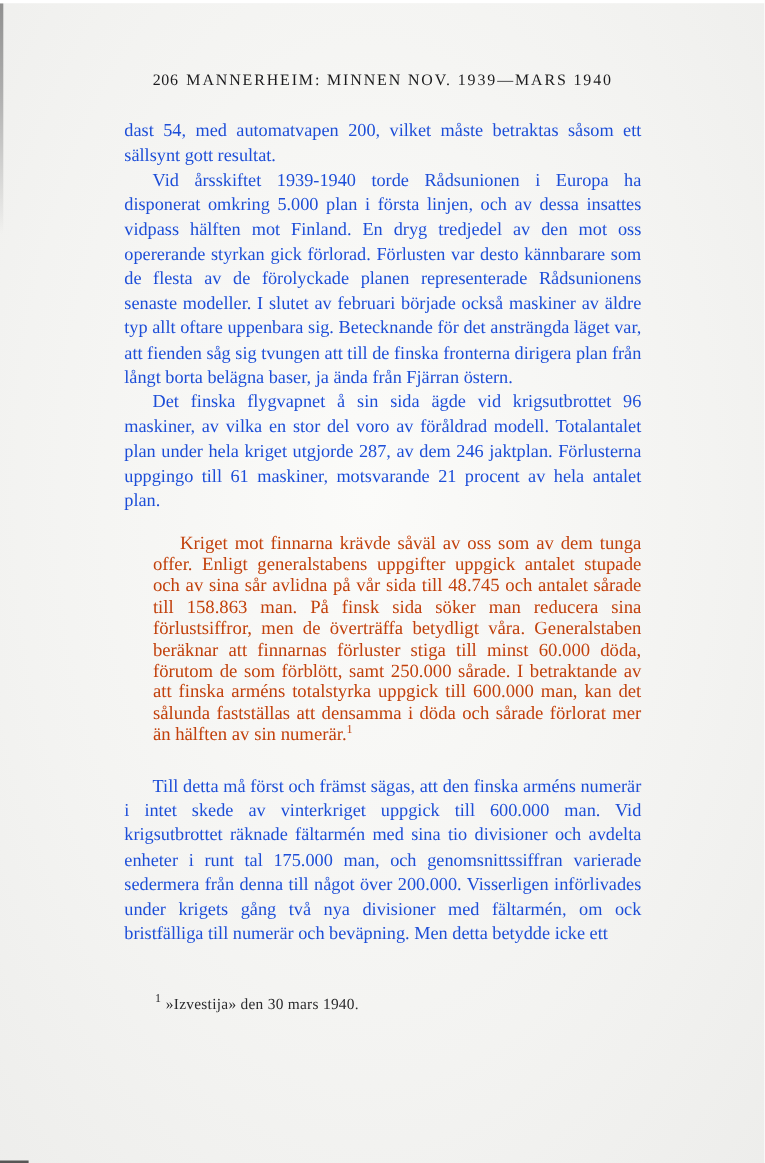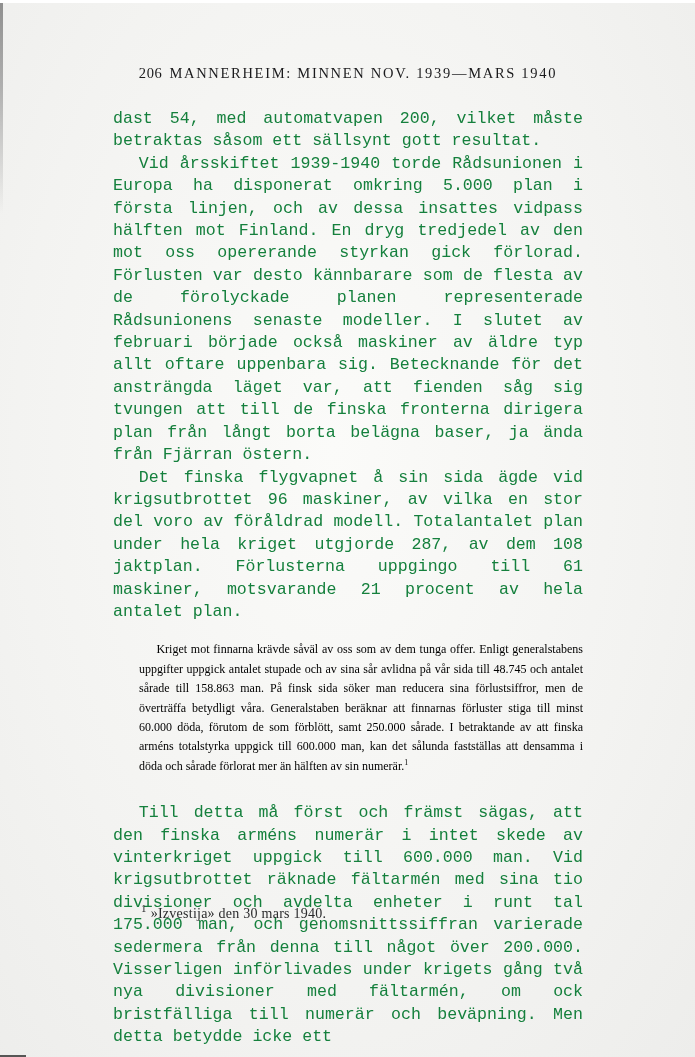--- a/index.html
+++ b/index.html
@@ -67,43 +67,42 @@
     margin-right: 7px;
   }
 
   .body-text {
     margin-top: 26px;
     font-size: 16.6px;
     line-height: 22.4px;
     text-align: justify;
     text-justify: inter-word;
     hyphens: manual;
-    color: #15803d;
-    font-family: Liberation Mono, monospace;
+    color: #1d4ed8;
   }
   .body-text p {
     margin: 0;
     text-indent: 1.55em;
   }
   .body-text p.no-indent {
     text-indent: 0;
   }
   .gap-before {
     margin-top: 17px !important;
   }
 
   .quote-block {
     margin-top: 17px;
     margin-left: 26px;
     width: 444px;
-    font-size: 12px;
+    font-size: 17px;
     line-height: 19.4px;
     text-align: justify;
     text-justify: inter-word;
-    color: #000000;
+    color: #c2410c;
   }
   .quote-block p {
     margin: 0;
     text-indent: 1.45em;
   }
 
   sup.fn-ref {
     font-size: .65em;
     vertical-align: super;
     line-height: 0;
@@ -136,21 +135,21 @@
 
   <div class="content">
 
     <div class="running-head">
       <span class="folio">206</span><span>MANNERHEIM: MINNEN NOV. 1939—MARS 1940</span>
     </div>
 
     <div class="body-text">
       <p class="no-indent">dast 54, med automatvapen 200, vilket måste betraktas såsom ett sällsynt gott resultat.</p>
       <p>Vid årsskiftet 1939-1940 torde Rådsunionen i Europa ha disponerat omkring 5.000 plan i första linjen, och av dessa insattes vidpass hälften mot Finland. En dryg tredjedel av den mot oss opererande styrkan gick förlorad. Förlusten var desto kännbarare som de flesta av de förolyckade planen representerade Rådsunionens senaste modeller. I slutet av februari började också maskiner av äldre typ allt oftare uppenbara sig. Betecknande för det ansträngda läget var, att fienden såg sig tvungen att till de finska fronterna dirigera plan från långt borta belägna baser, ja ända från Fjärran östern.</p>
-      <p>Det finska flygvapnet å sin sida ägde vid krigsutbrottet 96 maskiner, av vilka en stor del voro av föråldrad modell. Totalantalet plan under hela kriget utgjorde 287, av dem 108 jaktplan. Förlusterna uppgingo till 61 maskiner, motsvarande 21 procent av hela antalet plan.</p>
+      <p>Det finska flygvapnet å sin sida ägde vid krigsutbrottet 96 maskiner, av vilka en stor del voro av föråldrad modell. Totalantalet plan under hela kriget utgjorde 287, av dem 246 jaktplan. Förlusterna uppgingo till 61 maskiner, motsvarande 21 procent av hela antalet plan.</p>
     </div>
 
     <div class="quote-block">
       <p><span>Kriget mot finnarna krävde såväl av oss som av dem tunga offer. Enligt generalstabens uppgifter uppgick antalet stupade och av sina sår avlidna på vår sida till 48.745 och antalet sårade till 158.863 man. På finsk sida söker man reducera sina förlustsiffror, men de överträffa betydligt våra. Generalstaben beräknar att finnarnas förluster stiga till minst 60.000 döda, förutom de som förblött, samt 250.000 sårade. I betraktande av att finska arméns totalstyrka uppgick till 600.000 man, kan det sålunda fastställas att densamma i döda och sårade förlorat mer än hälften av sin numerär.</span><sup class="fn-ref">1</sup></p>
     </div>
 
     <div class="body-text">
       <p class="gap-before">Till detta må först och främst sägas, att den finska arméns numerär i intet skede av vinterkriget uppgick till 600.000 man. Vid krigsutbrottet räknade fältarmén med sina tio divisioner och avdelta enheter i runt tal 175.000 man, och genomsnittssiffran varierade sedermera från denna till något över 200.000. Visserligen införlivades under krigets gång två nya divisioner med fältarmén, om ock bristfälliga till numerär och beväpning. Men detta betydde icke ett</p>
     </div>
 

